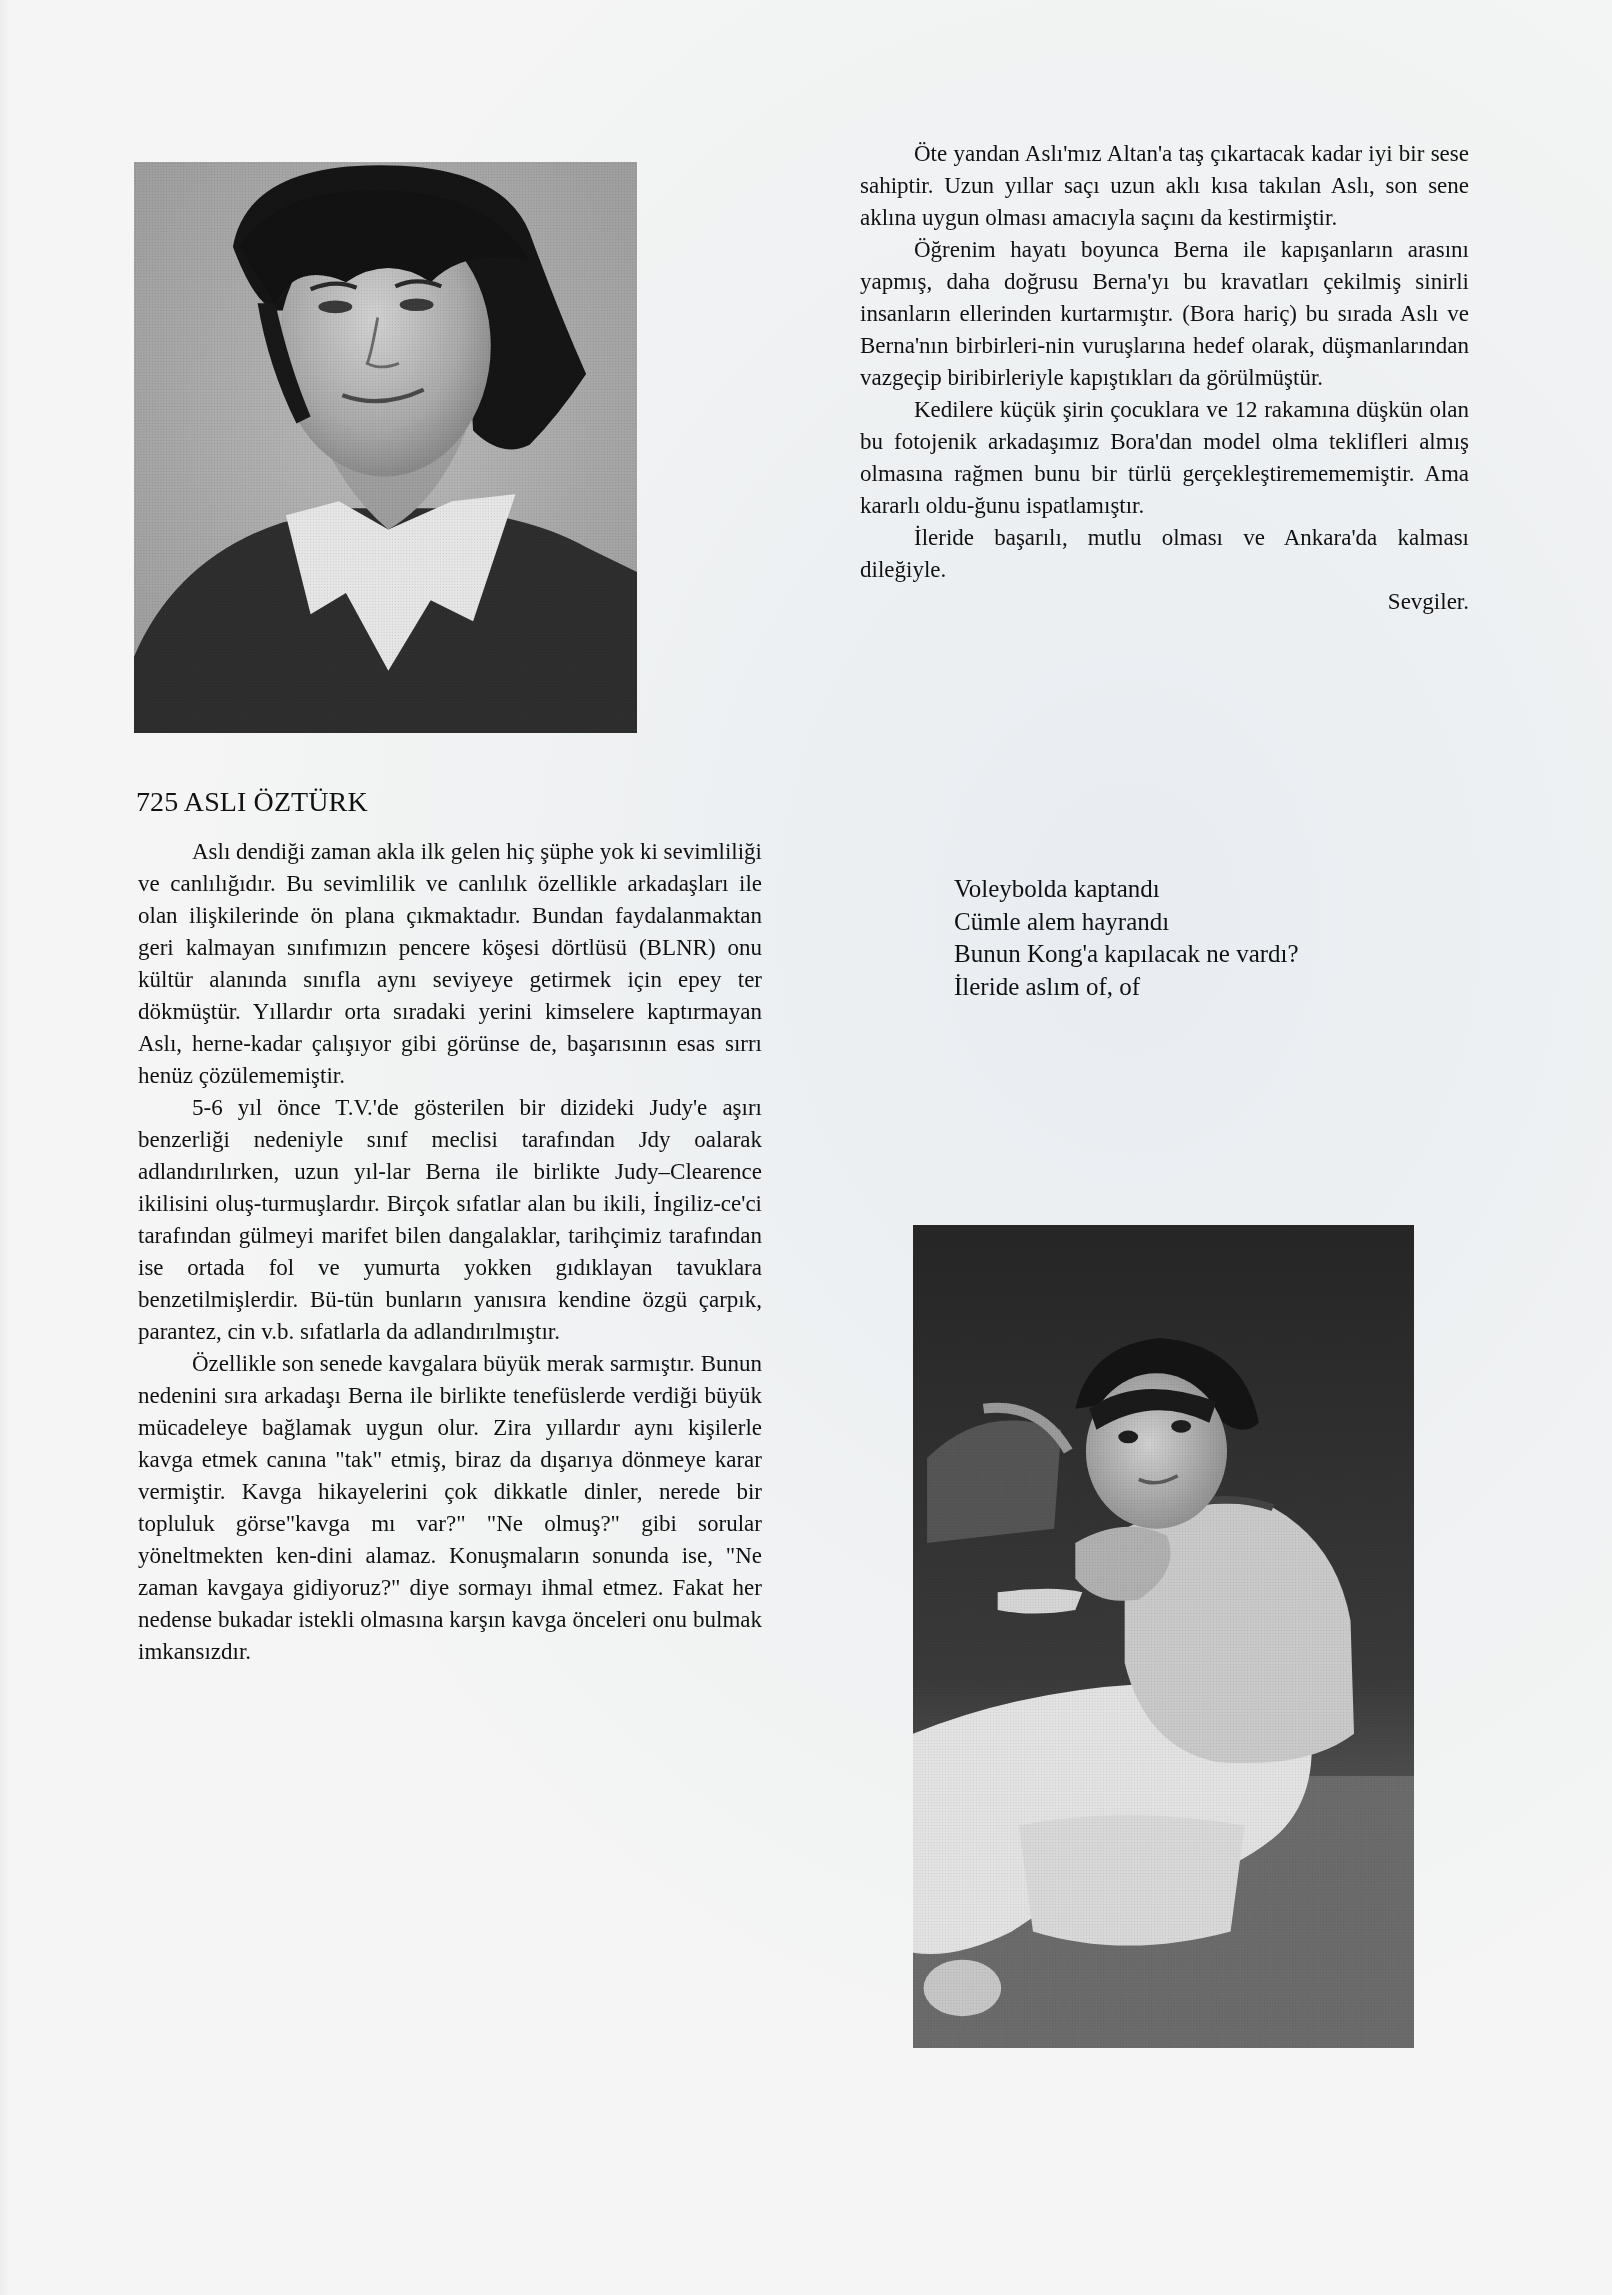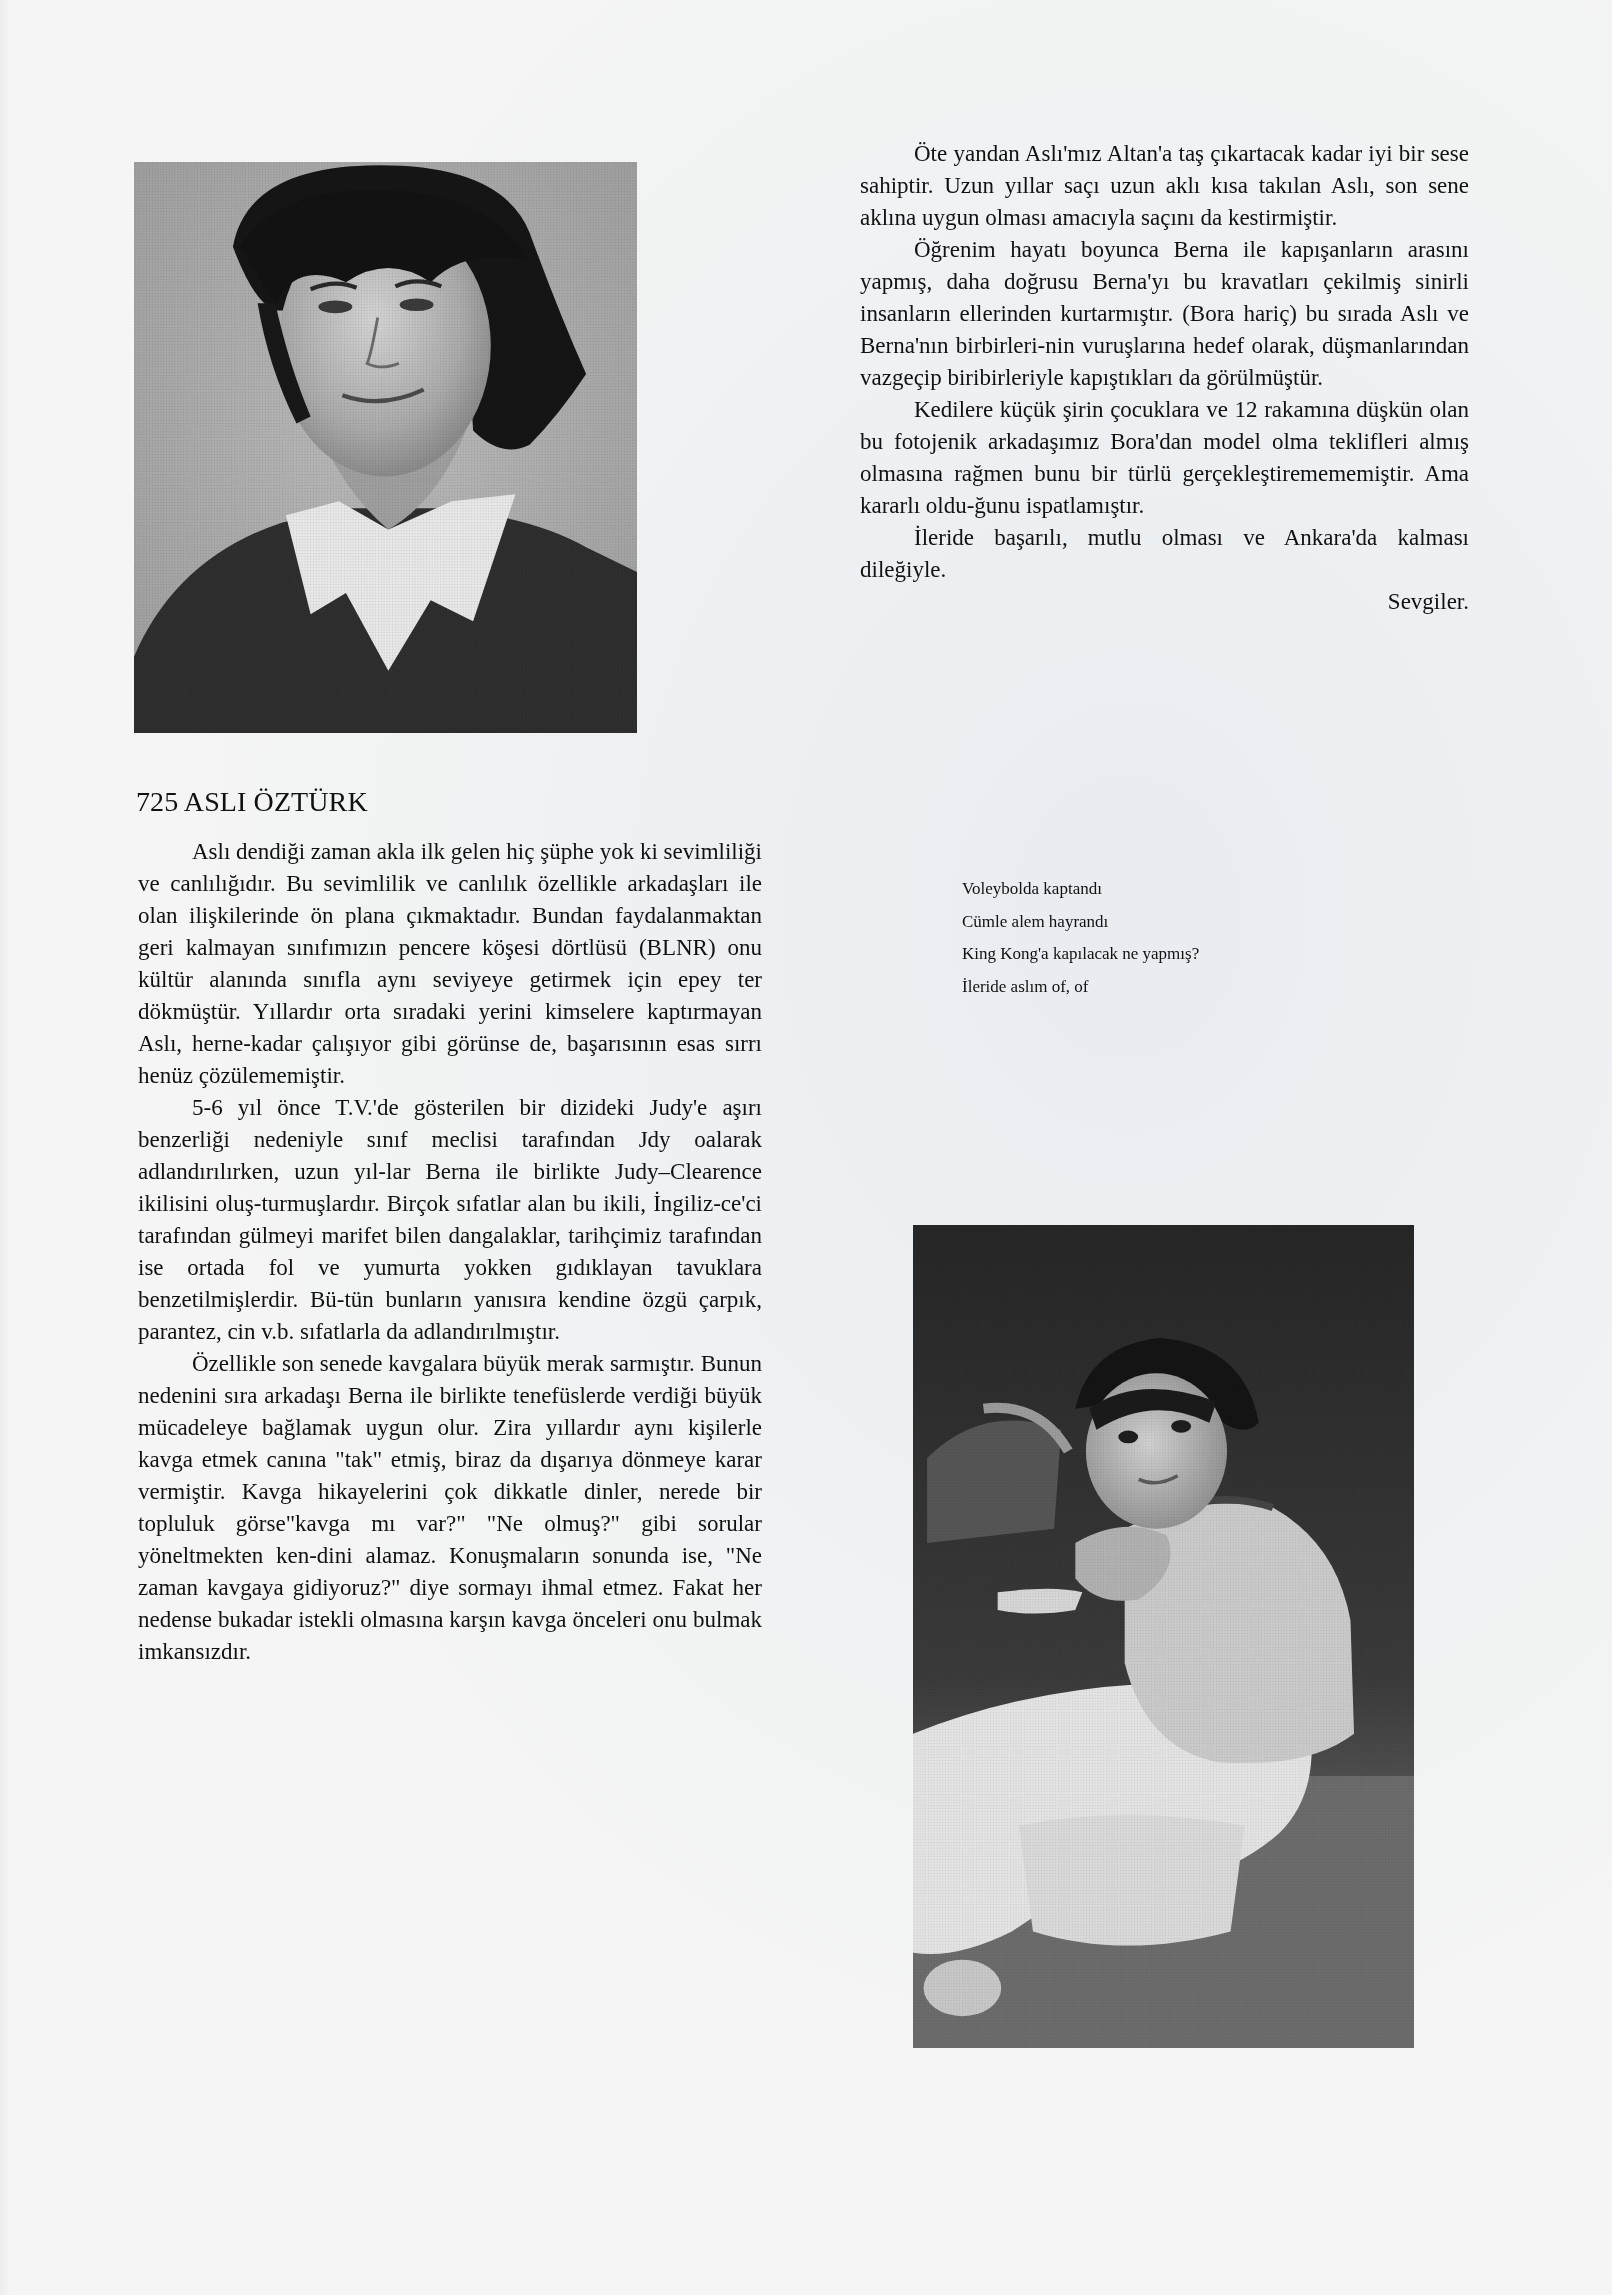--- a/index.html
+++ b/index.html
@@ -69,24 +69,23 @@
     top: 786px;
     font-size: 28px;
     letter-spacing: 0.1px;
   }
   .sign-off { text-indent: 54px; text-align: right; }
 
   .poem {
     position: absolute;
     left: 954px;
     top: 873px;
-    font-size: 17px;
+    font-size: 25px;
     line-height: 32.5px;
     font-family: "Liberation Serif", serif;
-    margin-left: 8px;
   }
   .poem div { white-space: nowrap; }
 </style>
 </head>
 <body>
 
 <div class="page">
 
   <div class="ghost ghost-block-2">
     <div>&nbsp;</div>
@@ -151,21 +150,21 @@
     <p>Öte yandan Aslı'mız Altan'a taş çıkartacak kadar iyi bir sese sahiptir. Uzun yıllar saçı uzun aklı kısa takılan Aslı, son sene aklına uygun olması amacıyla saçını da kestirmiştir.</p>
     <p>Öğrenim hayatı boyunca Berna ile kapışanların arasını yapmış, daha doğrusu Berna'yı bu kravatları çekilmiş sinirli insanların ellerinden kurtarmıştır. (Bora hariç) bu sırada Aslı ve Berna'nın birbirleri-nin vuruşlarına hedef olarak, düşmanlarından vazgeçip biribirleriyle kapıştıkları da görülmüştür.</p>
     <p>Kedilere küçük şirin çocuklara ve 12 rakamına düşkün olan bu fotojenik arkadaşımız Bora'dan model olma teklifleri almış olmasına rağmen bunu bir türlü gerçekleştiremememiştir. Ama kararlı oldu-ğunu ispatlamıştır.</p>
     <p>İleride başarılı, mutlu olması ve Ankara'da kalması dileğiyle.</p>
     <p class="sign-off">Sevgiler.</p>
   </div>
 
   <div class="poem">
     <div>Voleybolda kaptandı</div>
     <div>Cümle alem hayrandı</div>
-    <div>King Kong'a kapılacak ne yapmış?</div>
+    <div>Bunun Kong'a kapılacak ne vardı?</div>
     <div>İleride aslım of, of</div>
   </div>
 
   <div class="photo" id="child-photo">
     <svg viewBox="0 0 710 1165" preserveAspectRatio="none">
       <defs>
         <linearGradient id="bgC" x1="0" y1="0" x2="0" y2="1">
           <stop offset="0%" stop-color="#262626"></stop>
           <stop offset="55%" stop-color="#3a3a3a"></stop>
           <stop offset="75%" stop-color="#5a5a5a"></stop>

